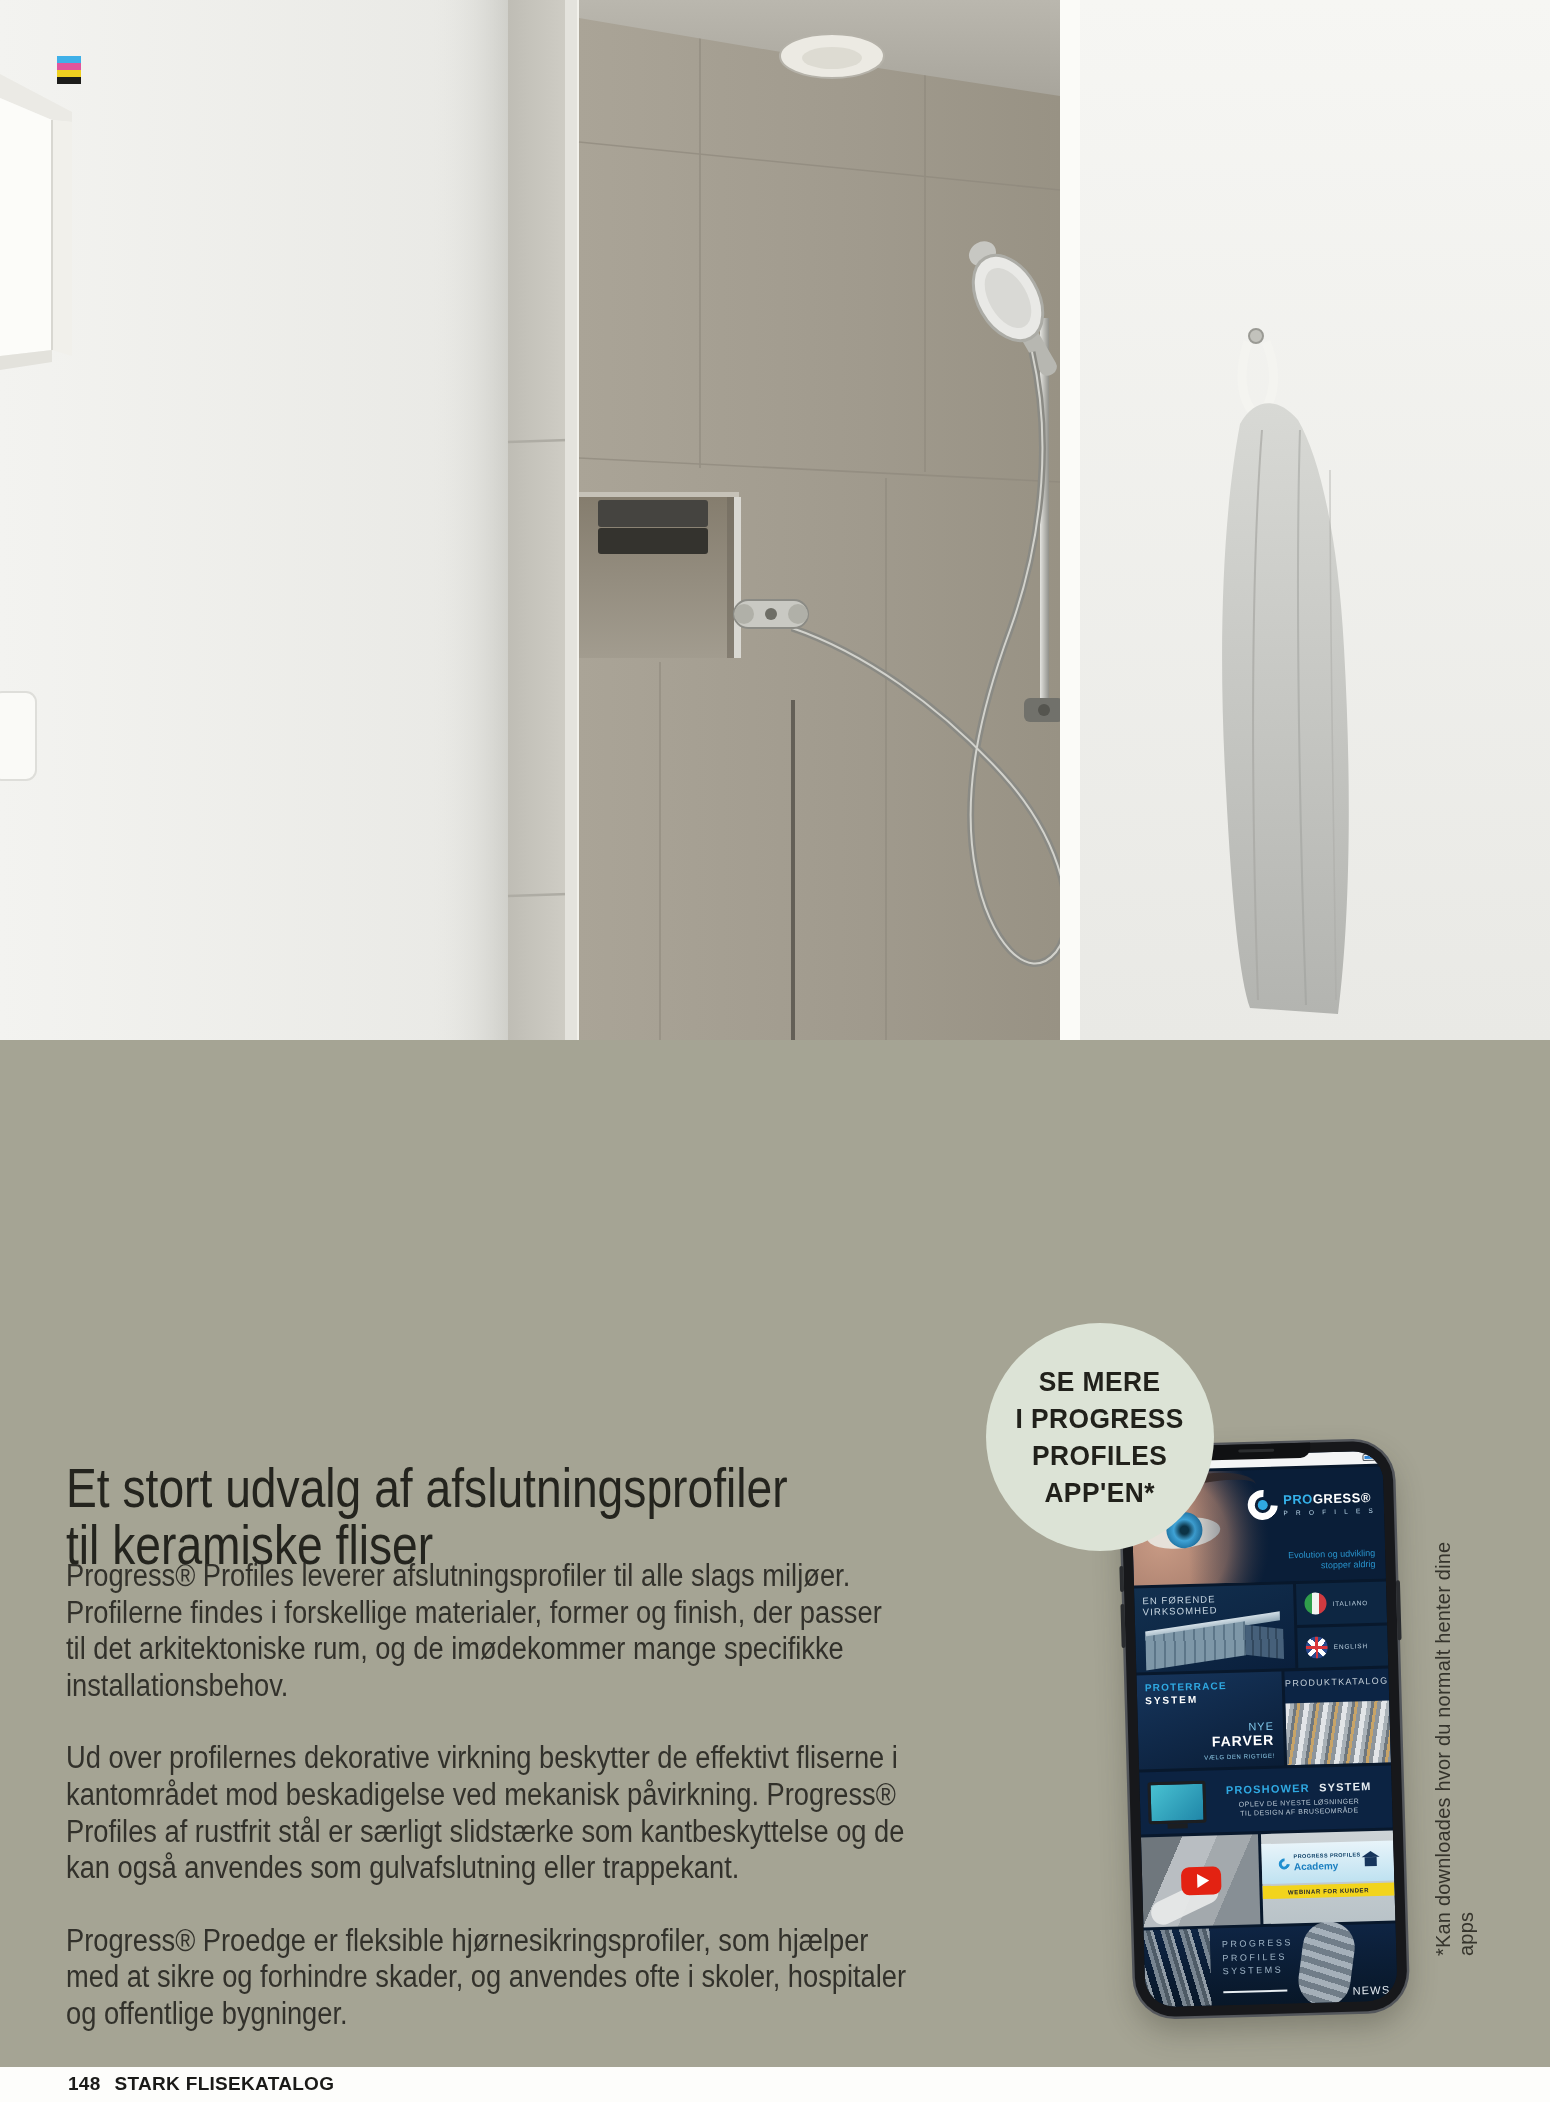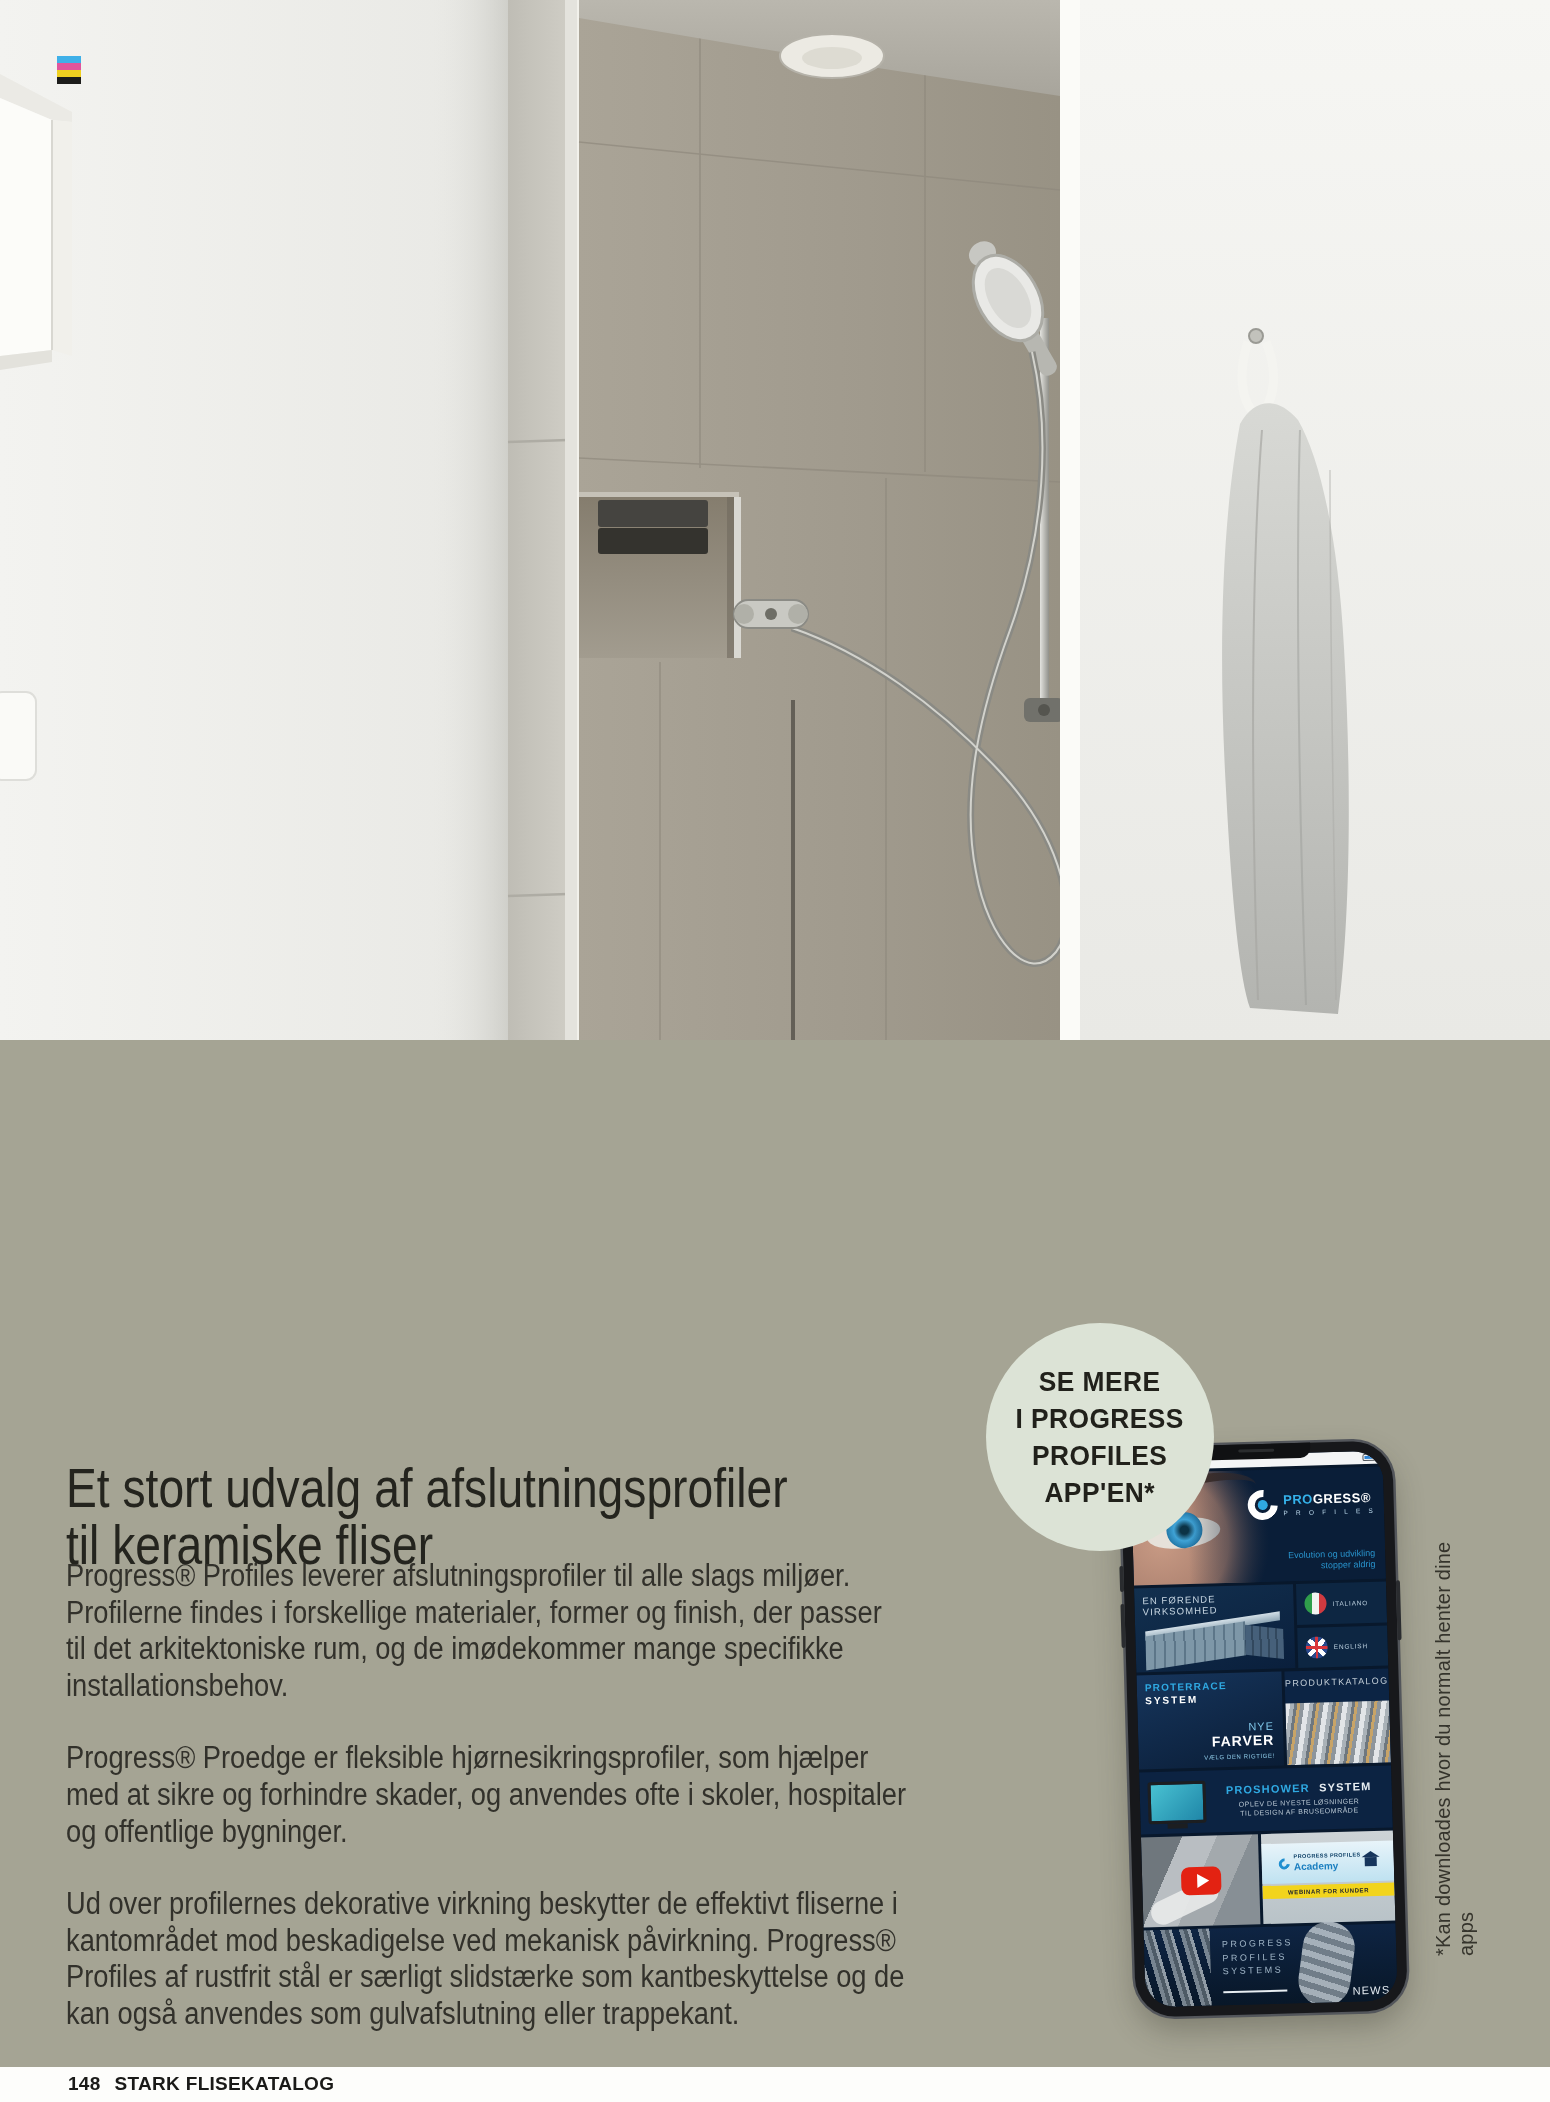--- a/index.html
+++ b/index.html
@@ -266,27 +266,27 @@
   <h2 class="subtitle">
     <span class="cond">Et stort udvalg af afslutningsprofiler
 til keramiske fliser</span>
   </h2>
 
   <div class="bodycopy">
     <p><span class="cond">Progress® Profiles leverer afslutningsprofiler til alle slags miljøer.
 Profilerne findes i forskellige materialer, former og finish, der passer
 til det arkitektoniske rum, og de imødekommer mange specifikke
 installationsbehov.</span></p>
-    <p><span class="cond">Progress® Proedge er fleksible hjørnesikringsprofiler, som hjælper
-med at sikre og forhindre skader, og anvendes ofte i skoler, hospitaler
-og offentlige bygninger.</span></p>
     <p><span class="cond">Ud over profilernes dekorative virkning beskytter de effektivt fliserne i
 kantområdet mod beskadigelse ved mekanisk påvirkning. Progress®
 Profiles af rustfrit stål er særligt slidstærke som kantbeskyttelse og de
 kan også anvendes som gulvafslutning eller trappekant.</span></p>
+    <p><span class="cond">Progress® Proedge er fleksible hjørnesikringsprofiler, som hjælper
+med at sikre og forhindre skader, og anvendes ofte i skoler, hospitaler
+og offentlige bygninger.</span></p>
   </div>
 
   <div class="badge">
     <div class="badge-text">SE MERE
 I PROGRESS
 PROFILES
 APP'EN*</div>
   </div>
 
   <div class="vnote">*Kan downloades hvor du normalt henter dine apps</div>

